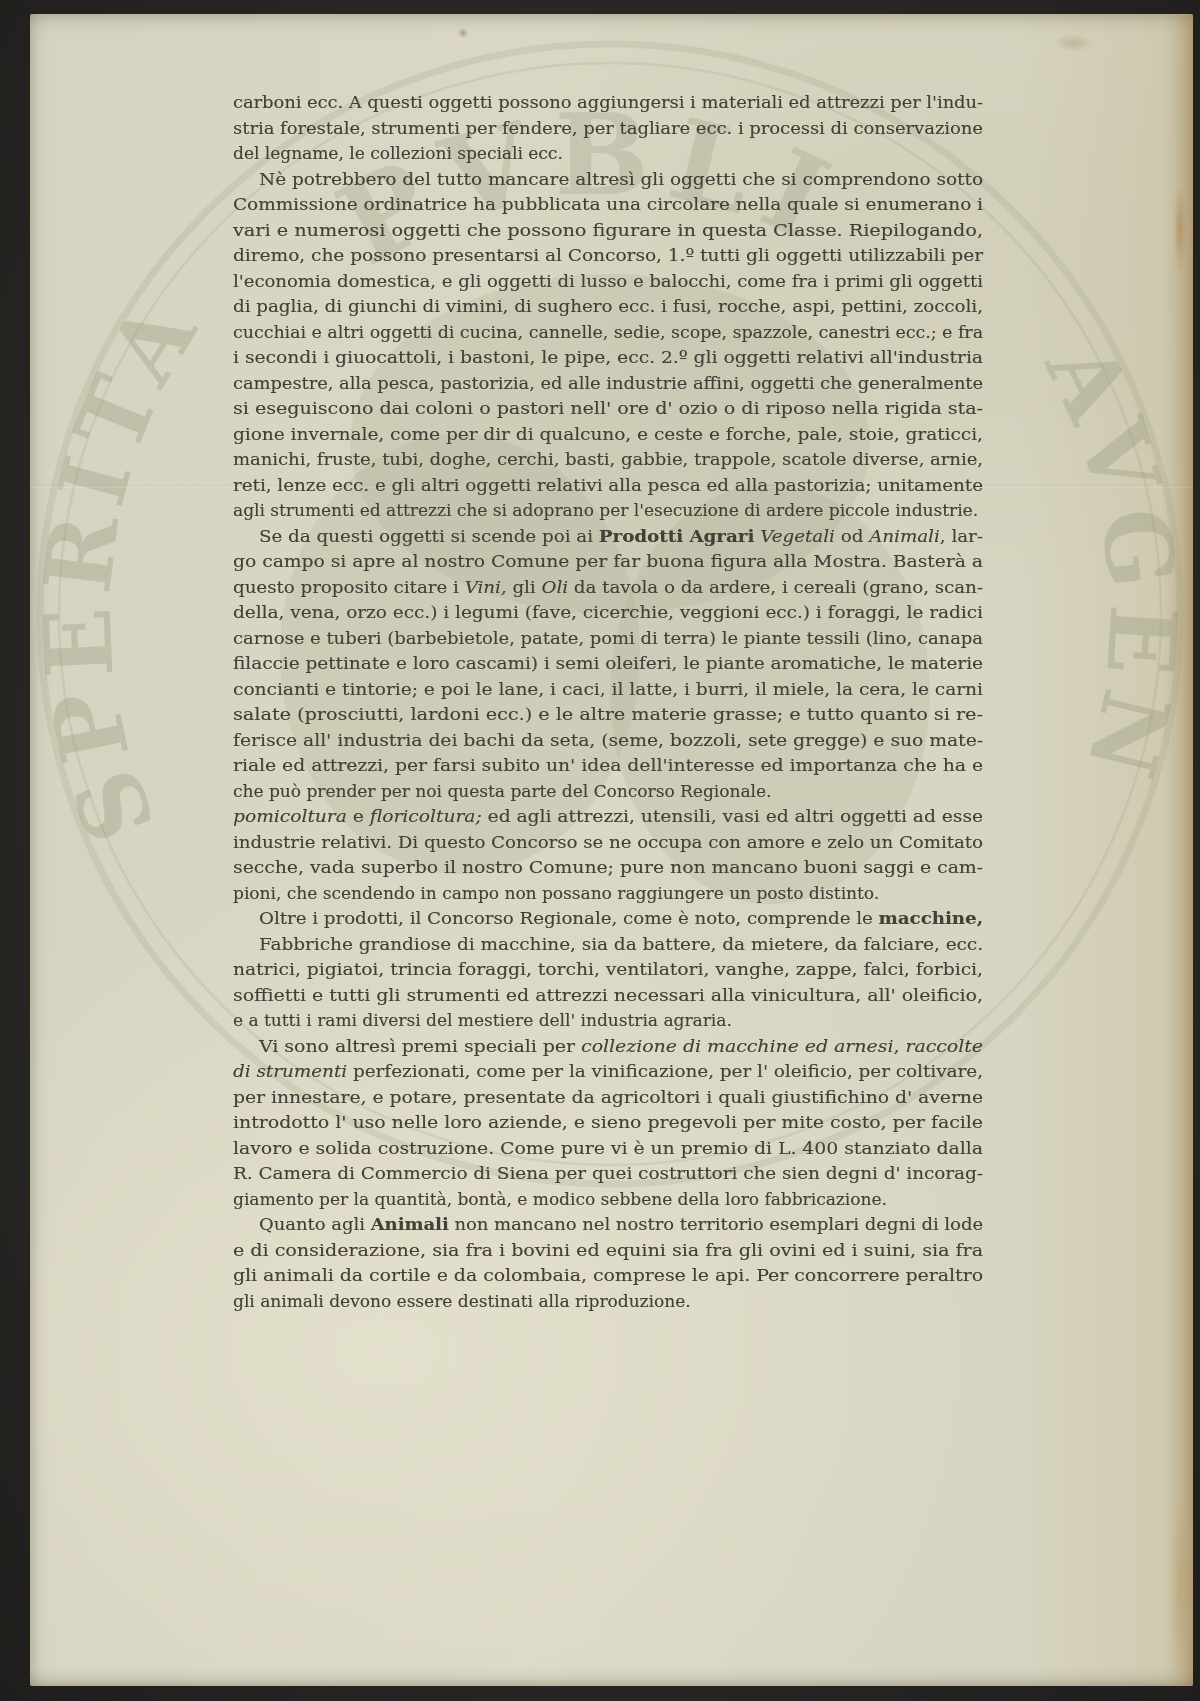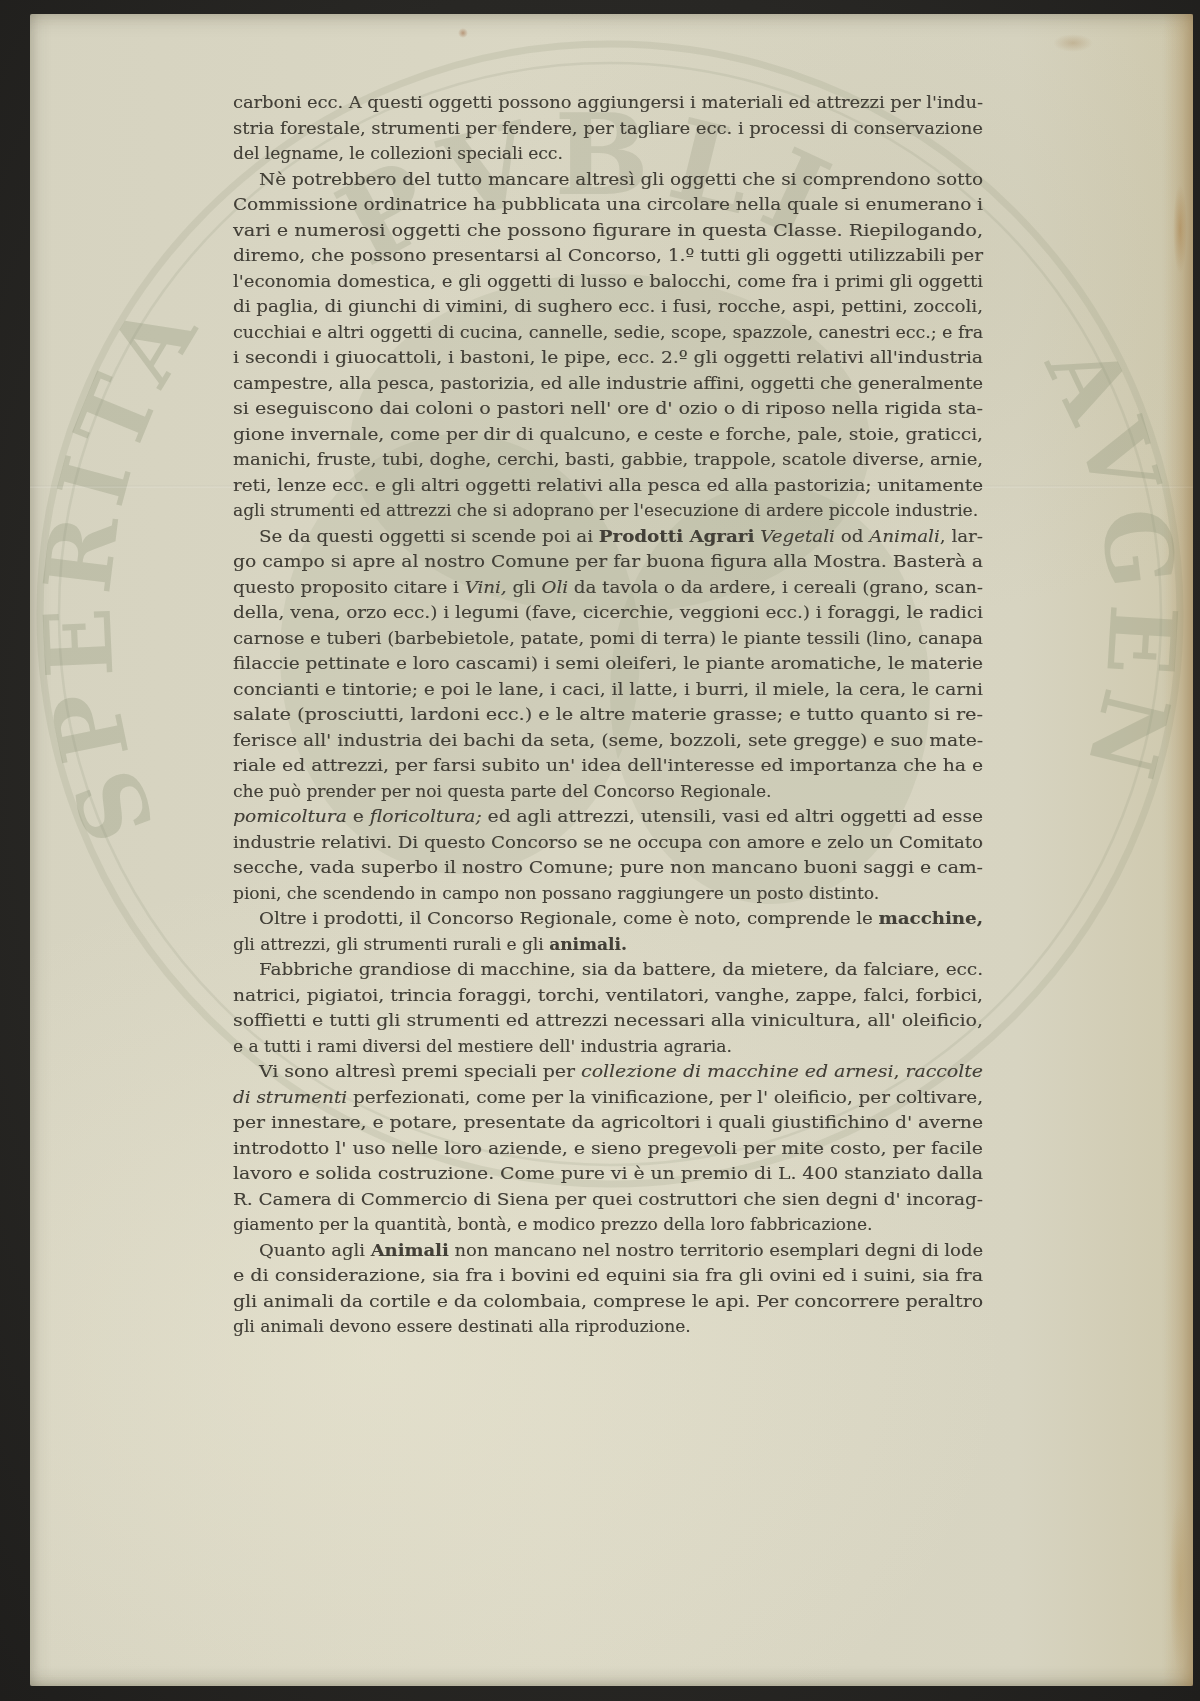--- a/index.html
+++ b/index.html
@@ -102,31 +102,30 @@
         <div class="tline"><span class="tline-inner" style="transform: scaleX(1.0911);">concianti e tintorie; e poi le lane, i caci, il latte, i burri, il miele, la cera, le carni</span></div>
         <div class="tline"><span class="tline-inner" style="transform: scaleX(1.1294);">salate (prosciutti, lardoni ecc.) e le altre materie grasse; e tutto quanto si re-</span></div>
         <div class="tline"><span class="tline-inner" style="transform: scaleX(1.1002);">ferisce all' industria dei bachi da seta, (seme, bozzoli, sete gregge) e suo mate-</span></div>
         <div class="tline"><span class="tline-inner" style="transform: scaleX(1.1014);">riale ed attrezzi, per farsi subito un' idea dell'interesse ed importanza che ha e</span></div>
         <div class="tline final"><span class="tline-inner">che può prender per noi questa parte del Concorso Regionale.</span></div>
         <div class="tline"><span class="tline-inner" style="transform: scaleX(1.096);"><em>pomicoltura</em> e <em>floricoltura;</em> ed agli attrezzi, utensili, vasi ed altri oggetti ad esse</span></div>
         <div class="tline"><span class="tline-inner" style="transform: scaleX(1.0656);">industrie relativi. Di questo Concorso se ne occupa con amore e zelo un Comitato</span></div>
         <div class="tline"><span class="tline-inner" style="transform: scaleX(1.1045);">secche, vada superbo il nostro Comune; pure non mancano buoni saggi e cam-</span></div>
         <div class="tline final"><span class="tline-inner">pioni, che scendendo in campo non possano raggiungere un posto distinto.</span></div>
         <div class="tline indent"><span class="tline-inner" style="transform: scaleX(1.0693);">Oltre i prodotti, il Concorso Regionale, come è noto, comprende le <strong>macchine,</strong></span></div>
-        <div class="tline final"><span class="tline-inner">gli attrezzi, gli strumenti rurali e gli <strong>animali.</strong></span></div>
         <div class="tline indent"><span class="tline-inner" style="transform: scaleX(1.0826);">Fabbriche grandiose di macchine, sia da battere, da mietere, da falciare, ecc.</span></div>
         <div class="tline"><span class="tline-inner" style="transform: scaleX(1.0967);">natrici, pigiatoi, trincia foraggi, torchi, ventilatori, vanghe, zappe, falci, forbici,</span></div>
         <div class="tline"><span class="tline-inner" style="transform: scaleX(1.1119);">soffietti e tutti gli strumenti ed attrezzi necessari alla vinicultura, all' oleificio,</span></div>
         <div class="tline final"><span class="tline-inner">e a tutti i rami diversi del mestiere dell' industria agraria.</span></div>
         <div class="tline indent"><span class="tline-inner" style="transform: scaleX(1.1103);">Vi sono altresì premi speciali per <em>collezione di macchine ed arnesi</em>, <em>raccolte</em></span></div>
         <div class="tline"><span class="tline-inner" style="transform: scaleX(1.0794);"><em>di strumenti</em> perfezionati, come per la vinificazione, per l' oleificio, per coltivare,</span></div>
         <div class="tline"><span class="tline-inner" style="transform: scaleX(1.1022);">per innestare, e potare, presentate da agricoltori i quali giustifichino d' averne</span></div>
         <div class="tline"><span class="tline-inner" style="transform: scaleX(1.1105);">introdotto l' uso nelle loro aziende, e sieno pregevoli per mite costo, per facile</span></div>
         <div class="tline"><span class="tline-inner" style="transform: scaleX(1.1049);">lavoro e solida costruzione. Come pure vi è un premio di L. 400 stanziato dalla</span></div>
         <div class="tline"><span class="tline-inner" style="transform: scaleX(1.0799);">R. Camera di Commercio di Siena per quei costruttori che sien degni d' incorag-</span></div>
-        <div class="tline final"><span class="tline-inner">giamento per la quantità, bontà, e modico prezzo della loro fabbricazione.</span></div>
+        <div class="tline final"><span class="tline-inner">giamento per la quantità, bontà, e modico sebbene della loro fabbricazione.</span></div>
         <div class="tline indent"><span class="tline-inner" style="transform: scaleX(1.056);">Quanto agli <strong>Animali</strong> non mancano nel nostro territorio esemplari degni di lode</span></div>
         <div class="tline"><span class="tline-inner" style="transform: scaleX(1.1207);">e di considerazione, sia fra i bovini ed equini sia fra gli ovini ed i suini, sia fra</span></div>
         <div class="tline"><span class="tline-inner" style="transform: scaleX(1.109);">gli animali da cortile e da colombaia, comprese le api. Per concorrere peraltro</span></div>
         <div class="tline final"><span class="tline-inner">gli animali devono essere destinati alla riproduzione.</span></div>
       </div>
   </div>
 </div>
 
 </body></html>

